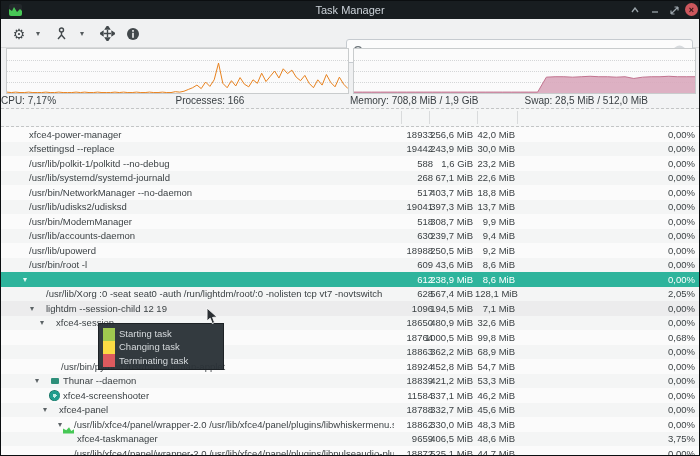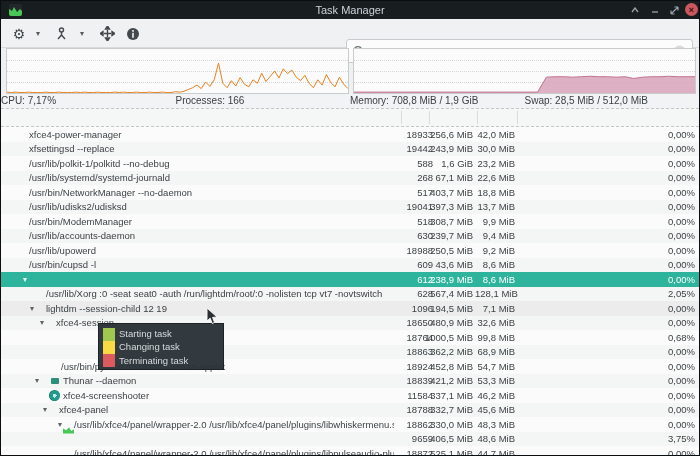--- a/index.html
+++ b/index.html
@@ -240,21 +240,21 @@
         <span class="cell c-cpu">0,00%</span>
       </div>
       <div class="row">
         <span class="cell c-task" style="left: 28px; right: 305px;">/usr/lib/upowerd</span>
         <span class="cell c-pid">18988</span>
         <span class="cell c-vsz">250,5 MiB</span>
         <span class="cell c-rss">9,2 MiB</span>
         <span class="cell c-cpu">0,00%</span>
       </div>
       <div class="row alt">
-        <span class="cell c-task" style="left: 28px; right: 305px;">/usr/bin/cupsd -l</span>
+        <span class="cell c-task" style="left: 28px; right: 305px;">/usr/bin/root -l</span>
         <span class="cell c-pid">609</span>
         <span class="cell c-vsz">43,6 MiB</span>
         <span class="cell c-rss">8,6 MiB</span>
         <span class="cell c-cpu">0,00%</span>
       </div>
       <div class="row selected">
         <span class="cell c-exp" style="left: 22px;">▾</span>
         <span class="cell c-pid">612</span>
         <span class="cell c-vsz">238,9 MiB</span>
         <span class="cell c-rss">8,6 MiB</span>
@@ -322,21 +322,21 @@
         <span class="cell c-cpu">0,00%</span>
       </div>
       <div class="row">
         <span class="cell c-exp" style="left: 57px;">▾</span>
         <span class="cell c-task" style="left: 73px; right: 305px;">/usr/lib/xfce4/panel/wrapper-2.0 /usr/lib/xfce4/panel/plugins/libwhiskermenu.so 8 2306...</span>
         <span class="cell c-pid">18862</span>
         <span class="cell c-vsz">330,0 MiB</span>
         <span class="cell c-rss">48,3 MiB</span>
         <span class="cell c-cpu">0,00%</span>
       </div>
-      <div class="row alt"><span class="task-ico ico-taskmanager" style="left: 62px;"></span><span class="cell c-pid">9659</span><span class="cell c-vsz">406,5 MiB</span><span class="cell c-rss">48,6 MiB</span><span class="cell c-cpu">3,75%</span></div>
+      <div class="row alt"><span class="task-ico ico-taskmanager" style="left: 62px;"></span><span class="cell c-task" style="left: 76px; right: 305px;">xfce4-taskmanager</span><span class="cell c-pid">9659</span><span class="cell c-vsz">406,5 MiB</span><span class="cell c-rss">48,6 MiB</span><span class="cell c-cpu">3,75%</span></div>
       <div class="row">
         <span class="cell c-task" style="left: 73px; right: 305px;">/usr/lib/xfce4/panel/wrapper-2.0 /usr/lib/xfce4/panel/plugins/libpulseaudio-plugin.so 9 2...</span>
         <span class="cell c-pid">18872</span>
         <span class="cell c-vsz">525,1 MiB</span>
         <span class="cell c-rss">44,7 MiB</span>
         <span class="cell c-cpu">0,00%</span>
       </div>
     </div>
 
   <div id="tooltip">

